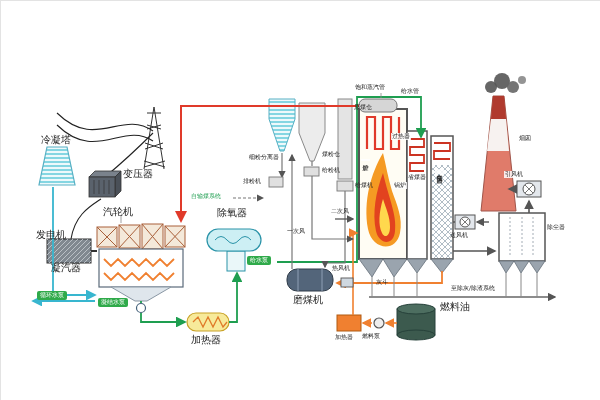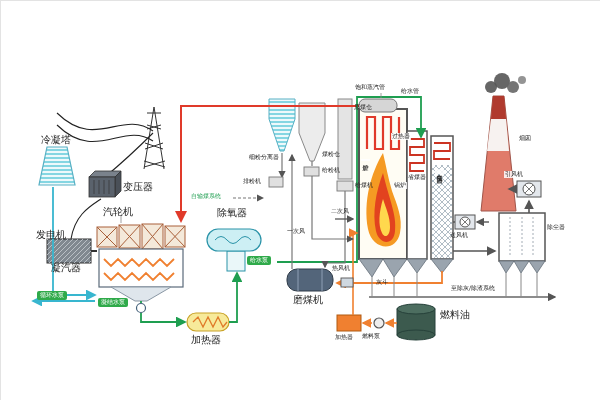--- a/index.html
+++ b/index.html
@@ -225,21 +225,21 @@
     <circle cx="464" cy="221" r="5" fill="#fff" stroke="#555" stroke-width="1"></circle>
     <line x1="461" y1="218" x2="467" y2="224" stroke="#555" stroke-width="0.8"></line>
     <line x1="461" y1="224" x2="467" y2="218" stroke="#555" stroke-width="0.8"></line>
   </g>
   <circle cx="140" cy="307" r="4.5" fill="#ffffff" stroke="#44617a" stroke-width="1.2"></circle>
   <circle cx="378" cy="322" r="5" fill="#eeeeee" stroke="#555" stroke-width="1.2"></circle>
 </svg>
 
 
   <div class="lbl" style="left:40px;top:133px">冷凝塔</div>
-  <div class="lbl" style="left:122px;top:180px">变压器</div>
+  <div class="lbl" style="left:122px;top:167px">变压器</div>
   <div class="lbl" style="left:102px;top:205px">汽轮机</div>
   <div class="lbl" style="left:35px;top:228px">发电机</div>
   <div class="lbl" style="left:50px;top:261px">凝汽器</div>
   <div class="lbl badge" style="left:36px;top:290px">循环水泵</div>
   <div class="lbl badge" style="left:97px;top:297px">凝结水泵</div>
   <div class="lbl" style="left:190px;top:333px">加热器</div>
   <div class="lbl" style="left:216px;top:206px">除氧器</div>
   <div class="lbl badge" style="left:246px;top:255px">给水泵</div>
   <div class="lbl green small" style="left:190px;top:192px">自输煤系统</div>
   <div class="lbl small" style="left:248px;top:153px">细粉分离器</div>
@@ -258,17 +258,17 @@
   <div class="lbl small bg vert" style="left:360px;top:158px">炉膛</div>
   <div class="lbl small bg" style="left:392px;top:181px">锅炉</div>
   <div class="lbl small" style="left:407px;top:173px">省煤器</div>
   <div class="lbl small bg vert" style="left:434px;top:168px">空气预热器</div>
   <div class="lbl small" style="left:449px;top:231px">送风机</div>
   <div class="lbl small bg" style="left:503px;top:170px">引风机</div>
   <div class="lbl small" style="left:546px;top:223px">除尘器</div>
   <div class="lbl small bg" style="left:517px;top:134px">烟囱</div>
   <div class="lbl small" style="left:375px;top:278px">灰斗</div>
   <div class="lbl small bg" style="left:449px;top:284px">至除灰/除渣系统</div>
-  <div class="lbl" style="left:439px;top:308px">燃料油</div>
+  <div class="lbl" style="left:439px;top:300px">燃料油</div>
   <div class="lbl small" style="left:361px;top:332px">燃料泵</div>
   <div class="lbl small" style="left:334px;top:333px">加热器</div>
 
 </div>
 
 </body></html>

